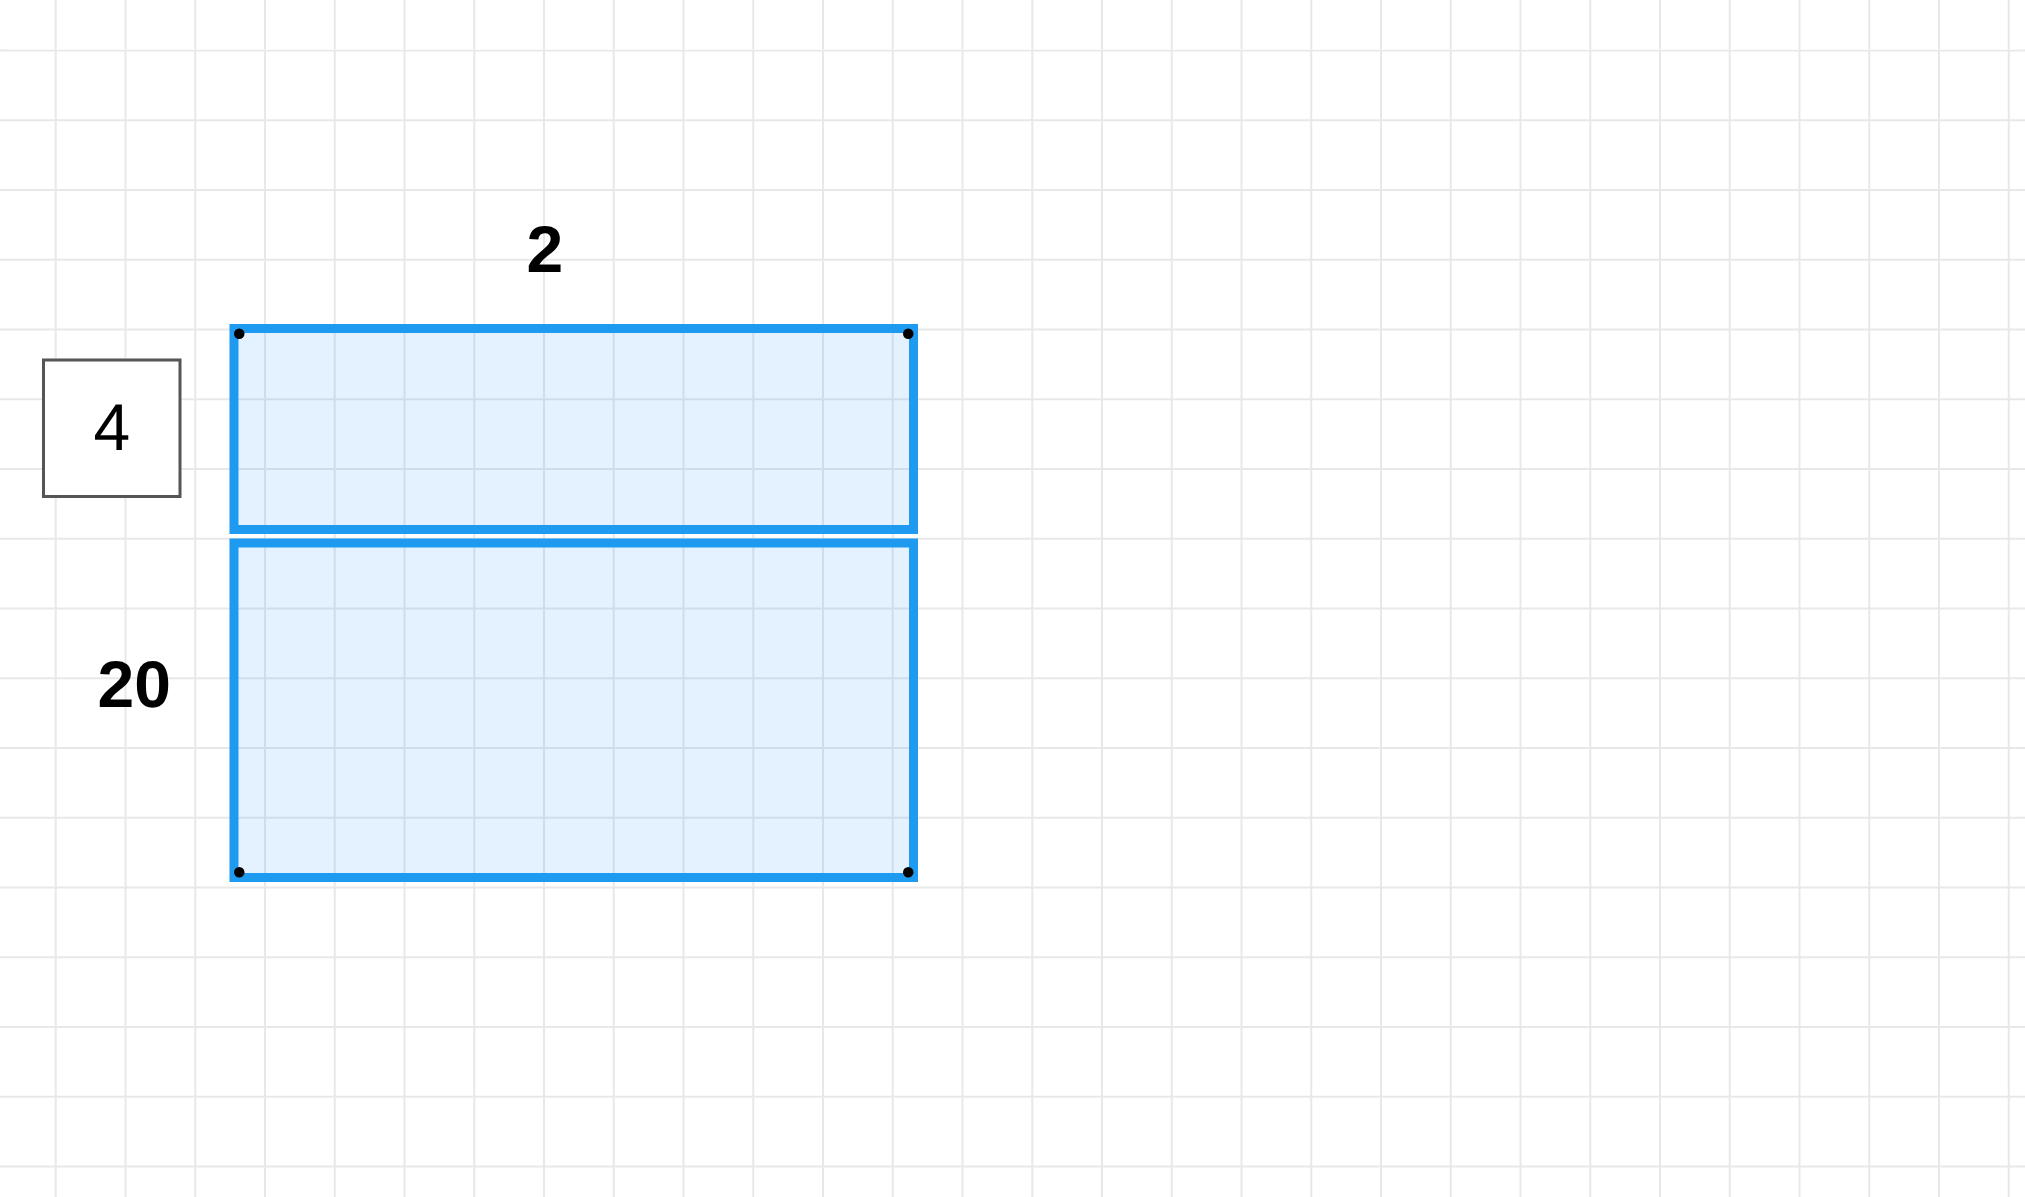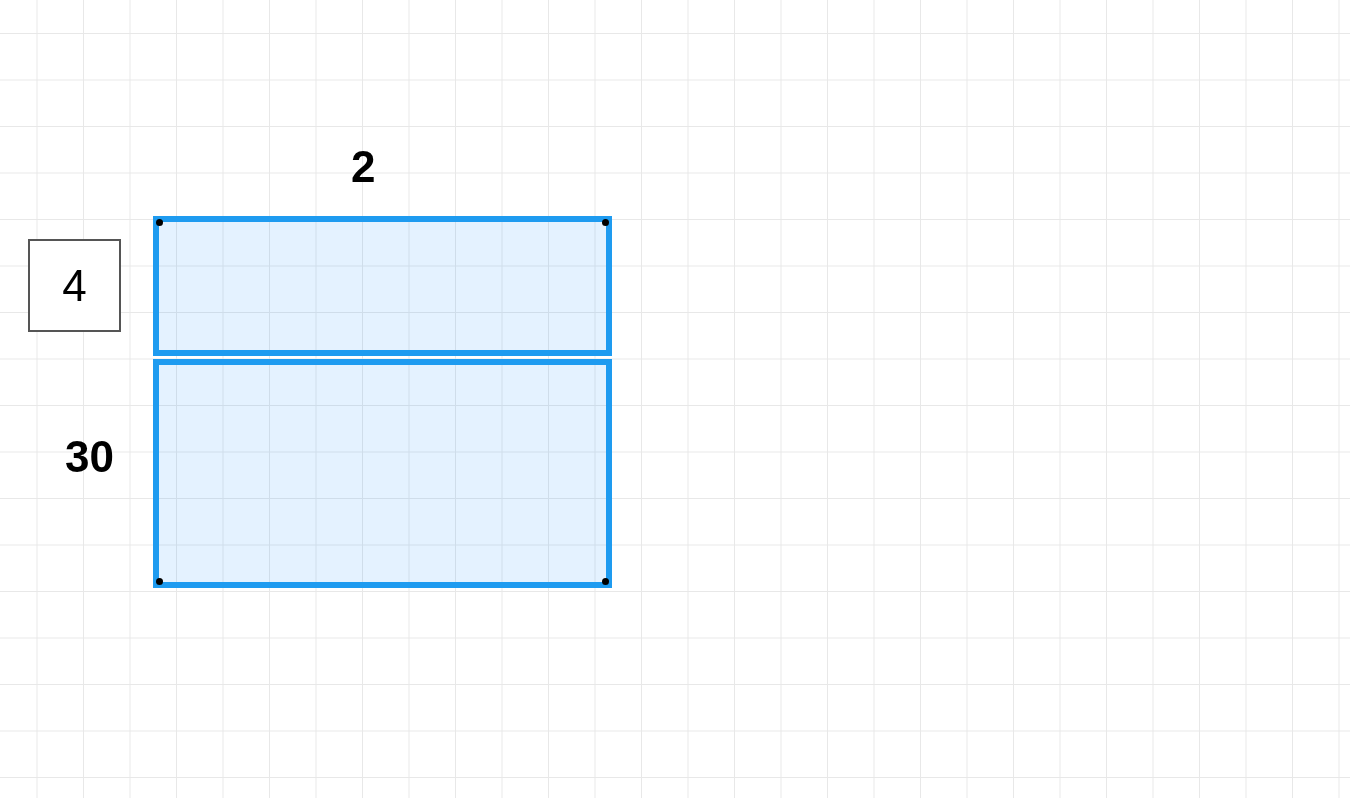--- a/index.html
+++ b/index.html
@@ -125,21 +125,21 @@
 
 <div class="grid-bg"></div>
 <div class="top-band"></div>
 
 <div class="label-top">2</div>
 
 <div class="input-box">
   <span class="input-value">4</span>
 </div>
 
-<div class="label-middle">30</div>
+<div class="label-middle">20</div>
 
 <div class="shape-container">
   <div class="rect-top">
     <div class="corner-dot dot-tl"></div>
     <div class="corner-dot dot-tr"></div>
   </div>
   <div class="rect-bottom">
     <div class="corner-dot dot-bl"></div>
     <div class="corner-dot dot-br"></div>
   </div>

